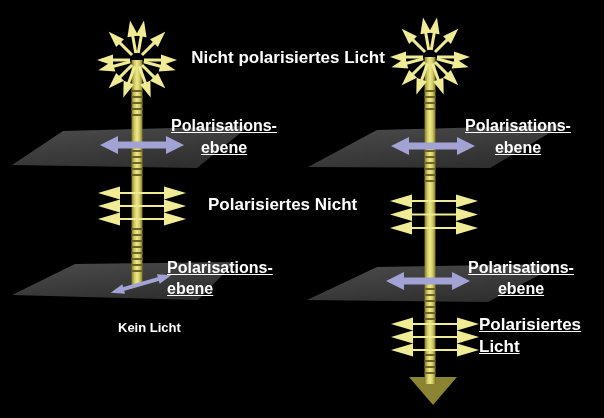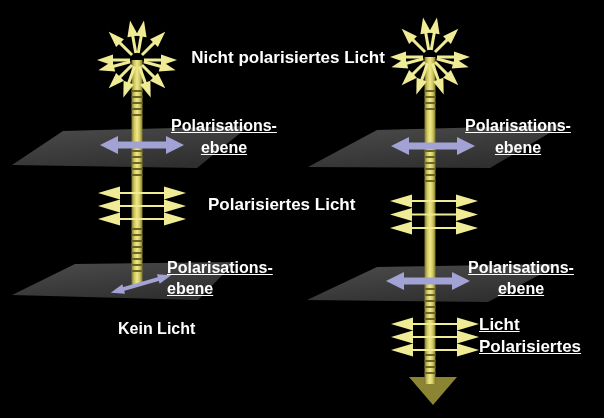--- a/index.html
+++ b/index.html
@@ -21,21 +21,21 @@
     white-space:nowrap;
   }
   .lbl span{display:block;text-decoration:underline;}
   .lbl-top{left:180px;top:47px;width:216px;text-align:center;font-size:17px;line-height:21px;}
   .lbl-plane{font-size:16px;line-height:22px;}
   .lbl-plane-ul{left:160px;top:115px;width:128px;text-align:center;}
   .lbl-plane-ll{left:167px;top:257px;text-align:left;line-height:21px;}
   .lbl-plane-ur{left:454px;top:115px;width:128px;text-align:center;}
   .lbl-plane-lr{left:457px;top:257px;width:128px;text-align:center;line-height:21px;}
   .lbl-mid{left:208px;top:195px;font-size:17px;}
-  .lbl-kein{left:118px;top:320px;font-size:16px;}
+  .lbl-kein{left:118px;top:320px;font-size:13px;}
   .lbl-pol-br{left:479px;top:314px;font-size:17px;line-height:22px;text-align:left;}
 </style>
 </head>
 <body>
 
 <div class="stage">
 
   <svg width="604" height="418" viewBox="0 0 604 418">
     <defs>
       <linearGradient id="beamGrad" x1="0" y1="0" x2="1" y2="0">
@@ -123,37 +123,37 @@
     <use href="#dblYellow" transform="translate(435,350)"></use>
   </svg>
 
   <div class="lbl lbl-top">Nicht polarisiertes Licht</div>
 
   <div class="lbl lbl-plane lbl-plane-ul">
     <span>Polarisations-</span>
     <span>ebene</span>
   </div>
 
-  <div class="lbl lbl-mid">Polarisiertes Licht</div>
+  <div class="lbl lbl-mid">Polarisiertes Nicht</div>
 
   <div class="lbl lbl-plane lbl-plane-ll">
     <span>Polarisations-</span>
     <span>ebene</span>
   </div>
 
   <div class="lbl lbl-kein">Kein Licht</div>
 
   <div class="lbl lbl-plane lbl-plane-ur">
     <span>Polarisations-</span>
     <span>ebene</span>
   </div>
 
   <div class="lbl lbl-plane lbl-plane-lr">
     <span>Polarisations-</span>
     <span>ebene</span>
   </div>
 
   <div class="lbl lbl-pol-br">
+    <span>Polarisiertes</span>
     <span>Licht</span>
-    <span>Polarisiertes</span>
   </div>
 
 </div>
 
 </body></html>

